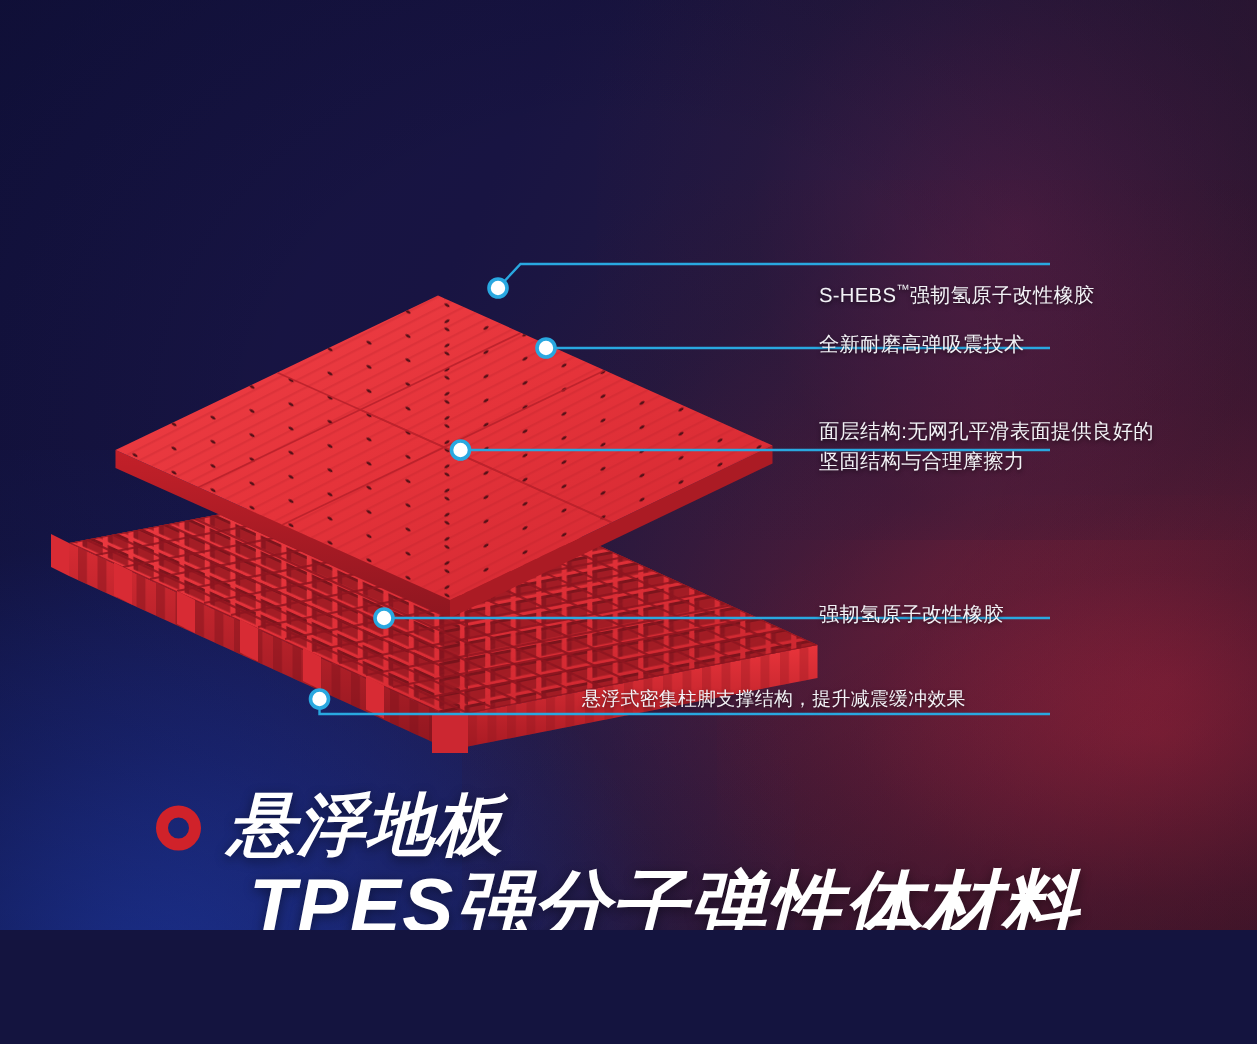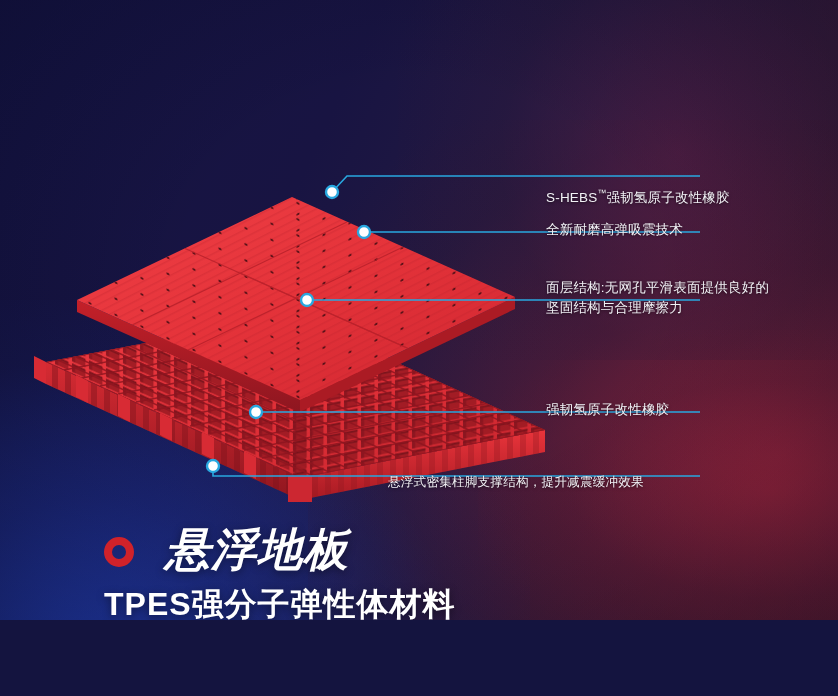--- a/index.html
+++ b/index.html
@@ -28,27 +28,27 @@
   .art{position:absolute;left:0;top:0;width:838px;height:696px;}
 
   
   .label{position:absolute;color:#f2f2f6;font-size:13.5px;line-height:20px;
     letter-spacing:.2px;white-space:pre-line;text-shadow:0 1px 3px rgba(0,0,0,.55);}
   .label.small{font-size:12.6px;}
   .tm{font-size:9px;vertical-align:super;letter-spacing:0;}
 
   
   .title-block{position:absolute;left:104px;top:524px;width:700px;}
-  .title-row{display:flex;align-items:center;gap:31px;}
+  .title-row{display:flex;align-items:center;gap:18px;}
   .ring{width:30px;height:30px;border-radius:50%;border:8px solid #d0222a;
     box-sizing:border-box;flex:0 0 auto;margin-top:4px;}
   .t1{font-size:45px;font-weight:bold;font-style:italic;color:#ffffff;
     letter-spacing:1px;line-height:52px;text-shadow:0 2px 8px rgba(0,0,0,.45);}
-  .t2{font-size:32px;font-weight:bold;color:#ffffff;
-    letter-spacing:1px;line-height:52px;margin-top:2px;
+  .t2{font-size:51px;font-weight:bold;font-style:italic;color:#ffffff;
+    letter-spacing:1px;line-height:52px;margin-left:62px;margin-top:2px;
     text-shadow:0 2px 8px rgba(0,0,0,.45);}
 </style>
 </head>
 <body>
 
 <div class="stage">
 
   <div class="bg-base"></div>
   <div class="bg-glow-blue"></div>
   <div class="bg-glow-wine"></div>
@@ -222,21 +222,21 @@
     <span>S-HEBS</span><span class="tm">™</span><span>强韧氢原子改性橡胶</span>
   </div>
 
   <div class="label" style="left:546px;top:220px;">全新耐磨高弹吸震技术</div>
 
   <div class="label" style="left:546px;top:278px;width:290px;">面层结构:无网孔平滑表面提供良好的
 坚固结构与合理摩擦力</div>
 
   <div class="label" style="left:546px;top:400px;">强韧氢原子改性橡胶</div>
 
-  <div class="label small" style="left:388px;top:472px;text-align:center;">悬浮式密集柱脚支撑结构，提升减震缓冲效果</div>
+  <div class="label small" style="left:388px;top:456px;text-align:center;">悬浮式密集柱脚支撑结构，提升减震缓冲效果</div>
 
   <div class="title-block">
     <div class="title-row">
       <div class="ring"></div>
       <div class="t1">悬浮地板</div>
     </div>
     <div class="t2">TPES强分子弹性体材料</div>
   </div>
 
 </div>

